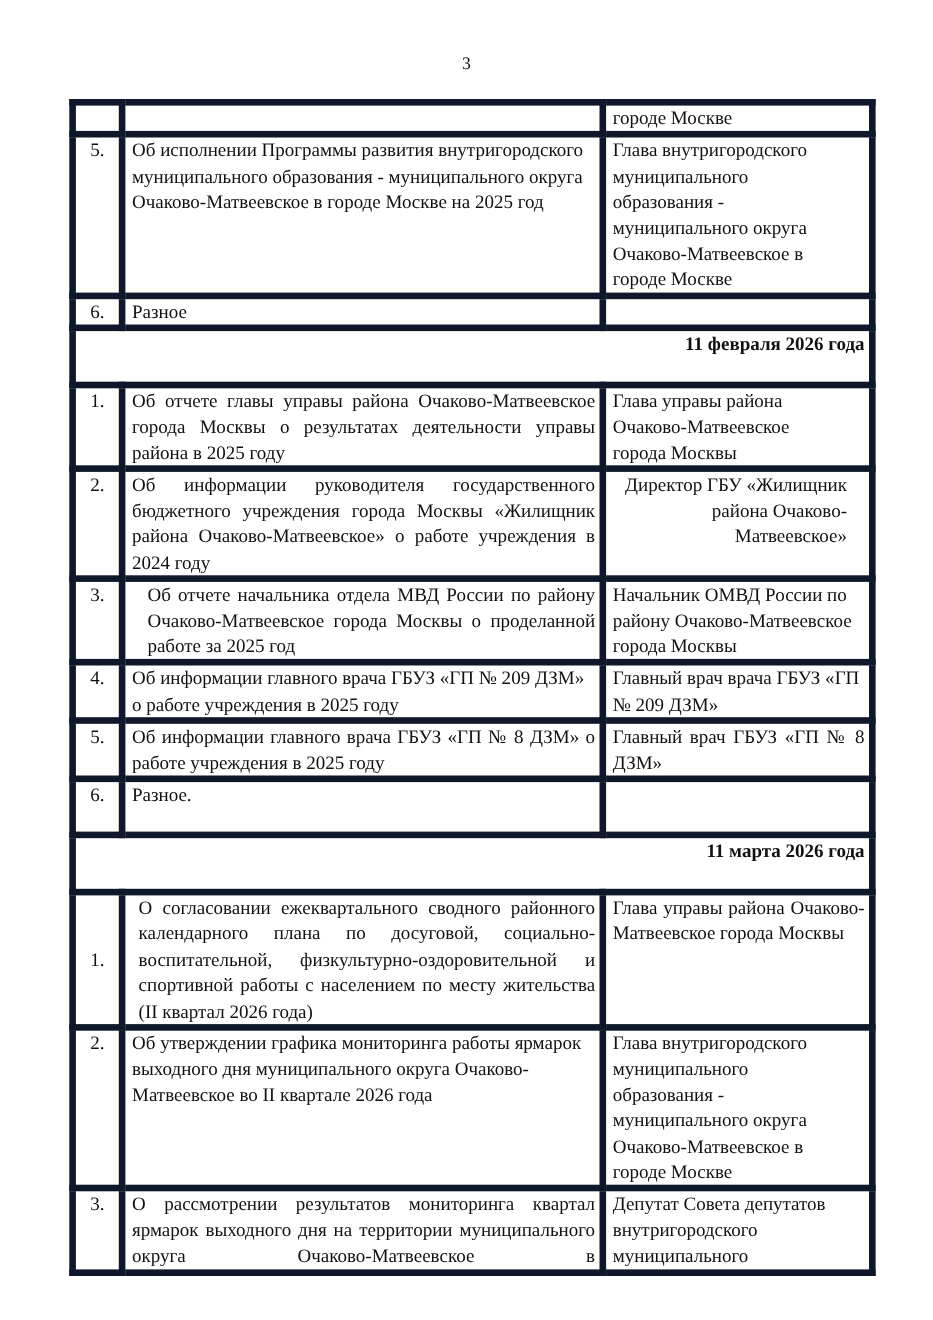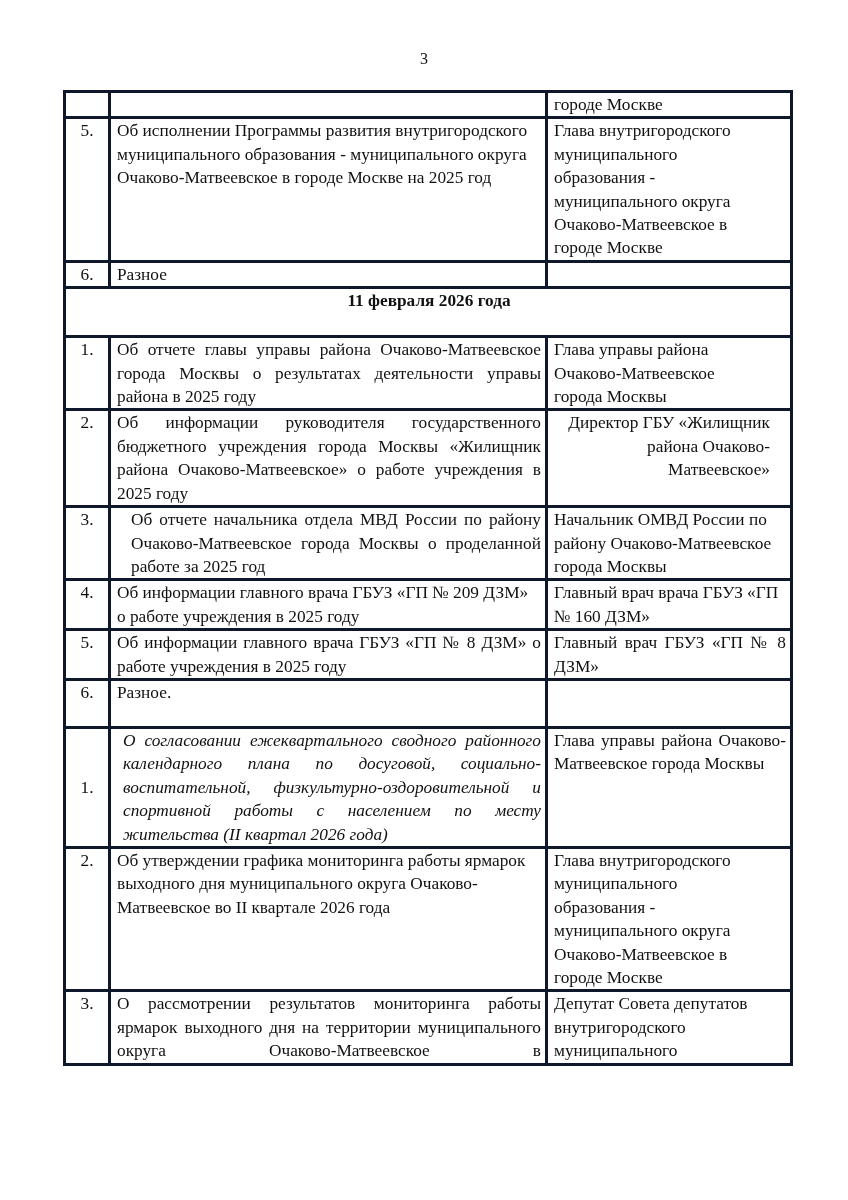--- a/index.html
+++ b/index.html
@@ -1,24 +1,24 @@
 <!DOCTYPE html>
 <html><head>
 <meta charset="utf-8">
 <style>
   html, body { margin:0; padding:0; background:#fff; }
   body { width:848px; height:1200px; position:relative; overflow:hidden;
          font-family:"Liberation Serif", serif; color:#111; font-size:17.3px; }
   .page-num { position:absolute; top:50px; left:0; width:848px; text-align:center; font-size:16px; }
   table { position:absolute; left:63px; top:90px; width:727px; border-collapse:collapse; table-layout:fixed; }
-  td { border:3px solid #0f172a; vertical-align:top; padding:0 4px 0 6px; line-height:23.4px; }
+  td { border:6px solid #0f172a; vertical-align:top; padding:0 4px 0 6px; line-height:23.4px; }
   col.c1 { width:45px; } col.c2 { width:437px; } col.c3 { width:245px; }
   td.num { text-align:center; padding:0; }
   td.just { text-align:justify; text-align-last:left; }
-  td.date { text-align:center; font-weight:bold; height:46px; padding-top:0; }
+  td.date { text-align:right; font-weight:bold; height:46px; padding-top:0; }
   td.mid { vertical-align:middle; }
 </style>
 </head>
 <body>
 
 <div class="page-num">3</div>
 
 <table>
   <colgroup>
       <col class="c1">
@@ -44,52 +44,55 @@
     <tr>
       <td colspan="3" class="date">11 февраля 2026 года</td>
     </tr>
     <tr>
       <td class="num">1.</td>
       <td class="just">Об отчете главы управы района Очаково-Матвеевское города Москвы о результатах деятельности управы района в 2025 году</td>
       <td style="padding-right:40px;">Глава управы района Очаково-Матвеевское города Москвы</td>
     </tr>
     <tr>
       <td class="num">2.</td>
-      <td class="just">Об информации руководителя государственного бюджетного учреждения города Москвы «Жилищник района Очаково-Матвеевское» о работе учреждения в 2025 году</td>
+      <td class="just">Об информации руководителя государственного бюджетного учреждения города Москвы «Жилищник района Очаково-Матвеевское» о работе учреждения в 2024 году</td>
       <td style="padding-right:20px;text-align:right;">Директор ГБУ «Жилищник района Очаково-Матвеевское»</td>
     </tr>
     <tr>
       <td class="num">3.</td>
       <td class="just" style="padding-left:20px;">Об отчете начальника отдела МВД России по району Очаково-Матвеевское города Москвы о проделанной работе за  2025 год</td>
       <td style="padding-right:12px;">Начальник ОМВД России по району Очаково-Матвеевское города Москвы</td>
     </tr>
     <tr>
       <td class="num">4.</td>
       <td>Об информации главного врача ГБУЗ «ГП № 209 ДЗМ» о работе учреждения в 2025 году</td>
-      <td>Главный врач врача ГБУЗ «ГП № 160 ДЗМ»</td>
+      <td>Главный врач врача ГБУЗ «ГП № 209 ДЗМ»</td>
     </tr>
     <tr>
       <td class="num">5.</td>
       <td class="just">Об информации главного врача ГБУЗ «ГП № 8 ДЗМ» о работе учреждения в 2025 году</td>
       <td class="just">Главный врач ГБУЗ «ГП № 8 ДЗМ»</td>
     </tr>
     <tr>
       <td class="num" style="height:45px;">6.</td>
       <td>Разное.</td>
       <td></td>
     </tr>
     <tr>
+      <td colspan="3" class="date">11 марта 2026 года</td>
+    </tr>
+    <tr>
       <td class="num mid">1.</td>
-      <td class="just" style="padding-left:12px;font-style:italic;">О согласовании ежеквартального сводного районного календарного плана по досуговой, социально-воспитательной, физкультурно-оздоровительной и спортивной работы с населением по месту жительства (II квартал 2026 года)</td>
+      <td class="just" style="padding-left:12px;">О согласовании ежеквартального сводного районного календарного плана по досуговой, социально-воспитательной, физкультурно-оздоровительной и спортивной работы с населением по месту жительства (II квартал 2026 года)</td>
       <td class="just">Глава управы района Очаково-Матвеевское города Москвы</td>
     </tr>
     <tr>
       <td class="num">2.</td>
       <td style="">Об утверждении графика мониторинга работы ярмарок выходного дня муниципального округа Очаково-Матвеевское во II квартале 2026 года</td>
       <td style="padding-right:28px;">Глава внутригородского муниципального образования - муниципального округа Очаково-Матвеевское в городе Москве</td>
     </tr>
     <tr>
       <td class="num">3.</td>
-      <td class="just" style="text-align-last:justify;">О рассмотрении результатов мониторинга работы ярмарок выходного дня на территории муниципального округа Очаково-Матвеевское в</td>
+      <td class="just" style="text-align-last:justify;">О рассмотрении результатов мониторинга квартал ярмарок выходного дня на территории муниципального округа Очаково-Матвеевское в</td>
       <td>Депутат Совета депутатов внутригородского муниципального</td>
     </tr>
   </tbody>
 </table>
 
 </body></html>

